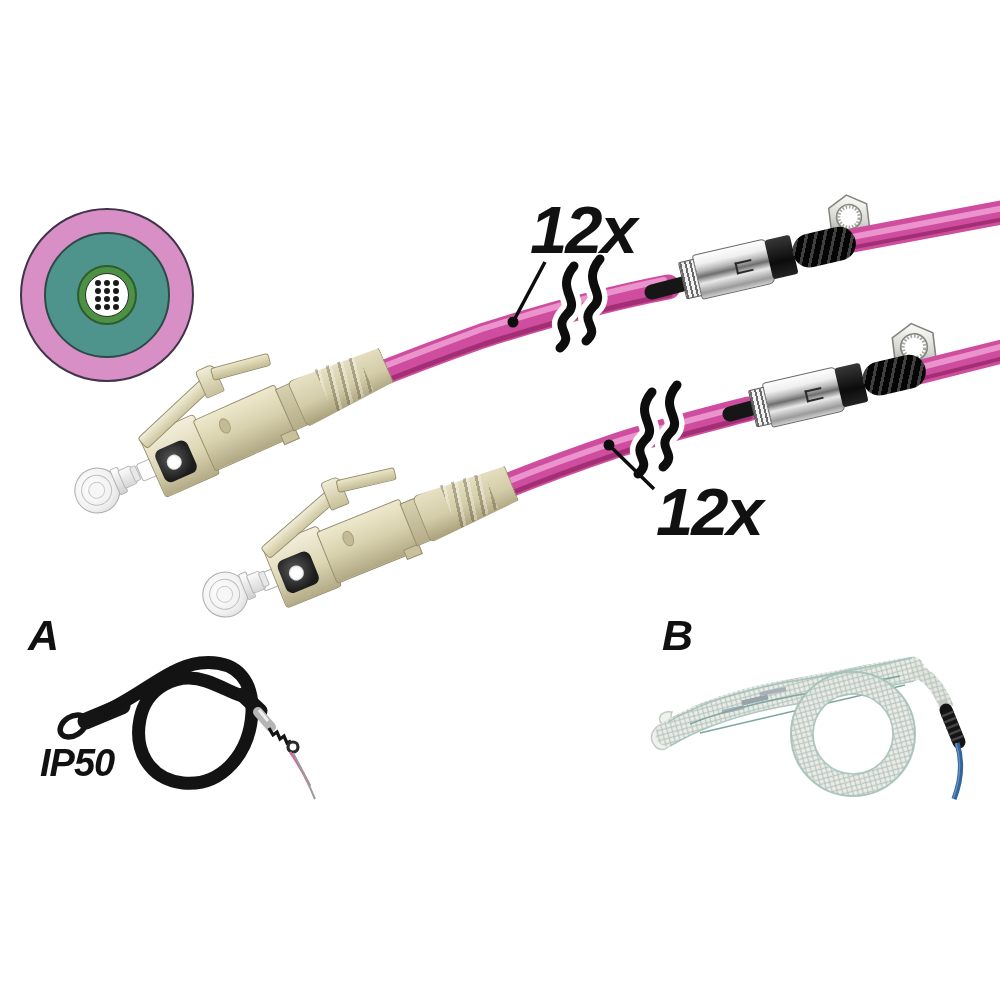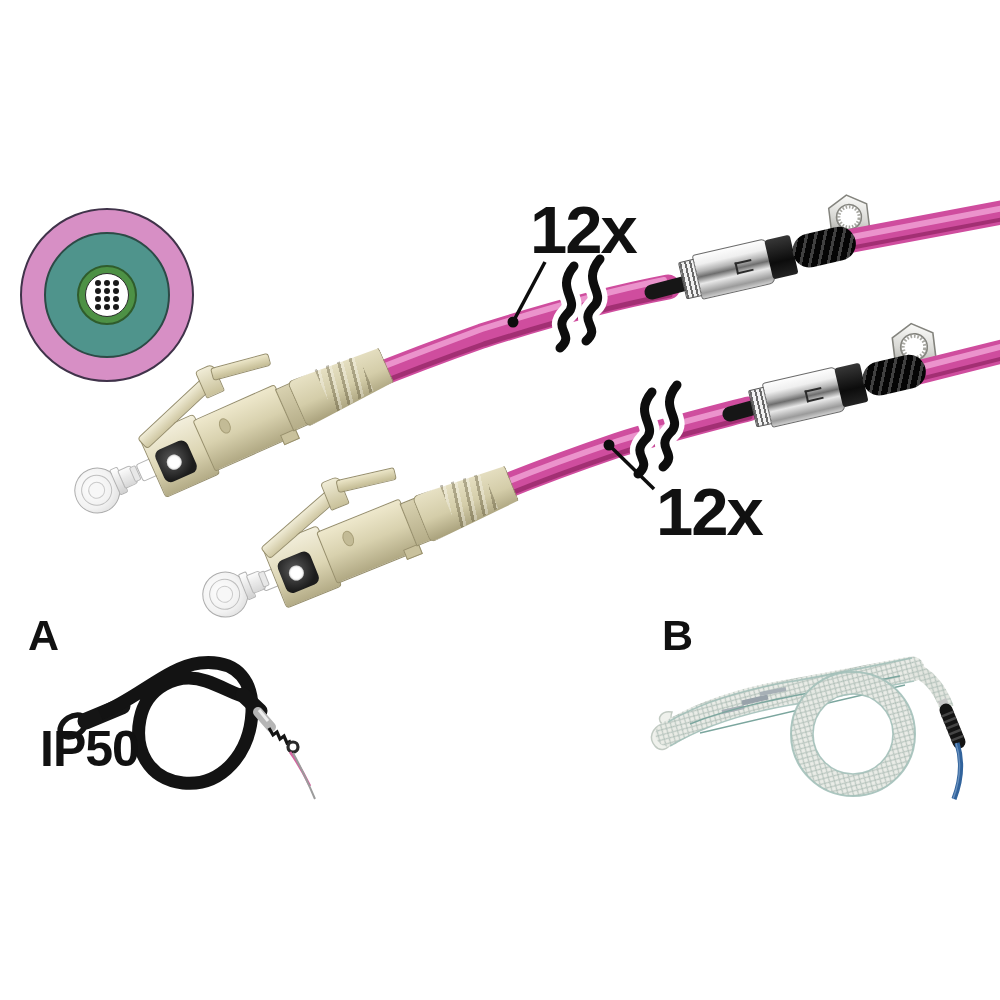--- a/index.html
+++ b/index.html
@@ -1,19 +1,19 @@
 <!DOCTYPE html>
 <html style="--bg: #ffffff; --ink: #111111; --cable: #cf4d9e; --cable-light: #f0a0d4; --cable-dark: #8e2261; --beige: #ddd6b4; --beige-light: #f2eedb; --beige-dark: #b3ab86; --beige-border: #978f6c; --black-part: #161616; --xouter: #d78fc5; --xteal: #4f948c; --xgreen: #4d9145; --fiber: #1a1a1a; --mesh: #e9ebe6; --mesh-edge: #a3c0b9; --blue-cable: #31639c; --pink-wire: #d4639f;"><head>
 <meta charset="utf-8">
 <style>
   html,body{margin:0;padding:0;background:#fff;}
   #scene{position:relative;width:1000px;height:1000px;background:var(--bg,#fff);overflow:hidden;
          font-family:"Liberation Sans","DejaVu Sans",sans-serif;color:var(--ink,#111);}
   .abs{position:absolute;}
-  .lbl{position:absolute;font-weight:700;line-height:1;color:var(--ink,#111);letter-spacing:-2px;}
+  .lbl{position:absolute;font-weight:700;line-height:1;color:var(--ink,#111);letter-spacing:-2px;font-style:italic;}
 
   
   #xsec{left:20px;top:208px;width:170px;height:170px;border-radius:50%;
         background:var(--xouter);border:2px solid #40334a;}
   .xc{position:absolute;left:50%;top:50%;border-radius:50%;transform:translate(-50%,-50%);}
   #xteal{width:122px;height:122px;background:var(--xteal);border:2px solid #2c4a46;}
   #xgreen{width:56px;height:56px;background:var(--xgreen);border:2px solid #2f5c2c;}
   #xcore{width:42px;height:42px;background:#fff;border:1px solid #2b2b2b;}
   #fdots{display:grid;grid-template-columns:repeat(3,6px);column-gap:3px;row-gap:2px;
          position:absolute;left:50%;top:50%;transform:translate(-50%,-50%);}
@@ -275,14 +275,14 @@
     <div class="capring2"></div>
     <div class="capflange"></div>
     <div class="capstem"></div>
     <div class="capend"></div>
   </div>
 
   <div class="lbl" style="left:530px;top:196px;font-size:67px;">12x</div>
   <div class="lbl" style="left:656px;top:478px;font-size:67px;">12x</div>
   <div class="lbl" style="left:28px;top:614px;font-size:43px;letter-spacing:0;">A</div>
   <div class="lbl" style="left:662px;top:614px;font-size:43px;letter-spacing:0;">B</div>
-  <div class="lbl" style="left:40px;top:724px;font-size:50px;letter-spacing:-1px;">IP50</div>
+  <div class="lbl" style="left:40px;top:744px;font-size:38px;letter-spacing:-1px;">IP50</div>
 </div>
 
 </body></html>

